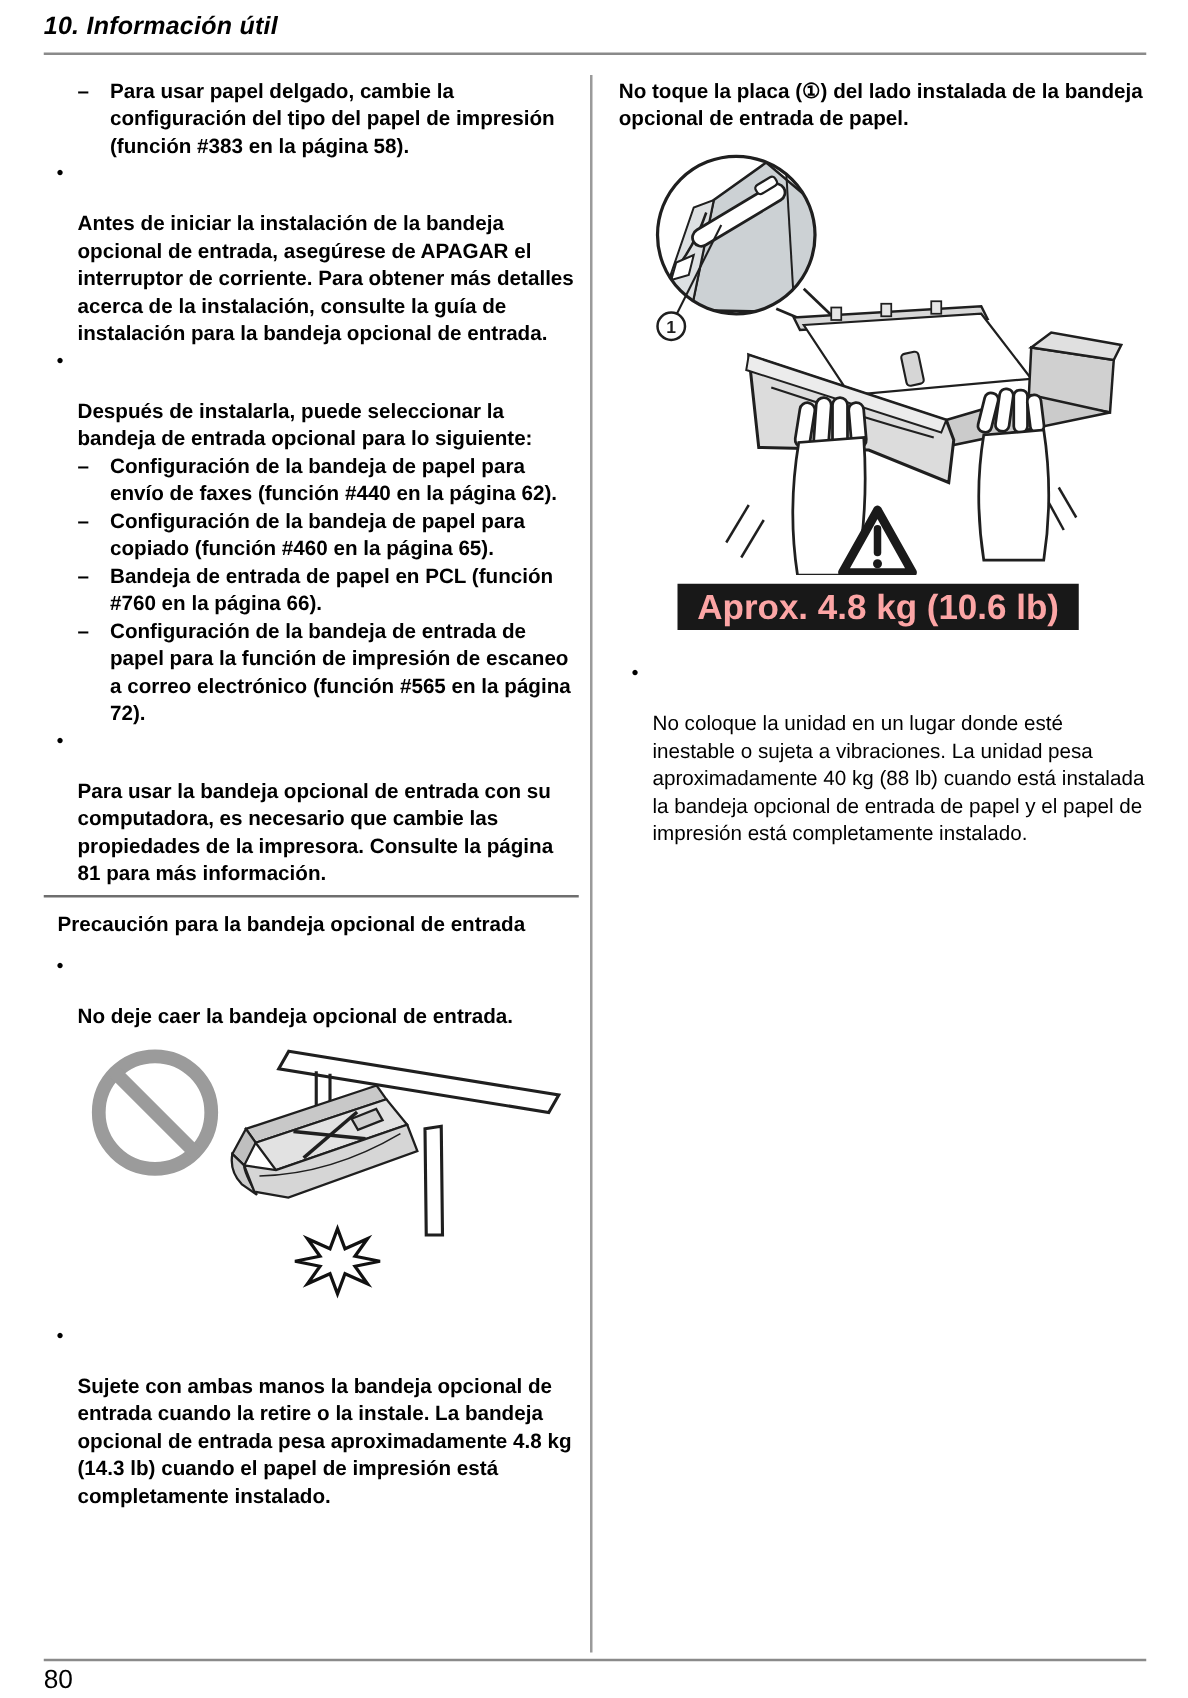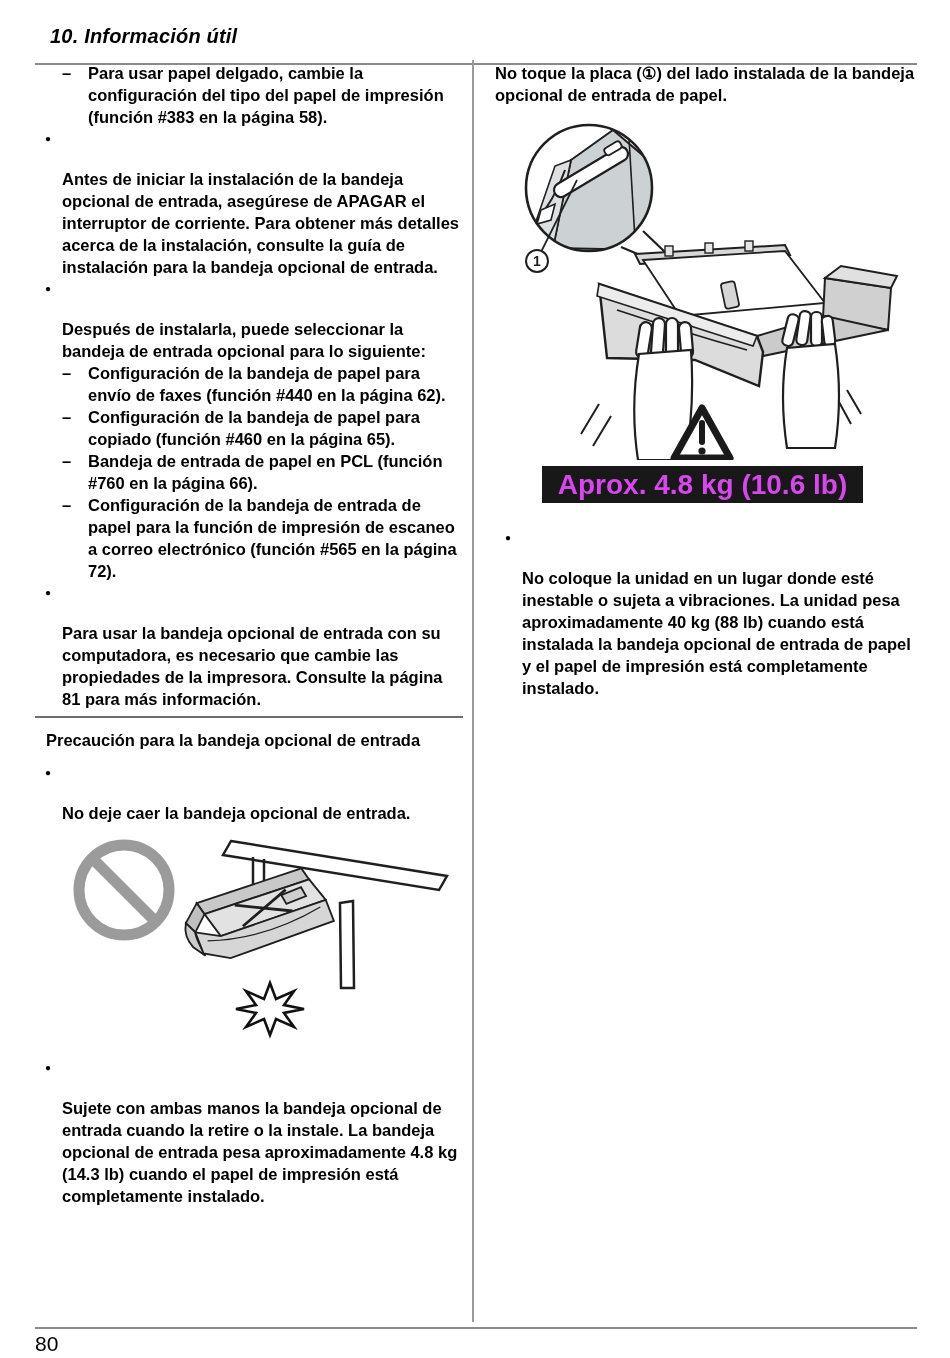--- a/index.html
+++ b/index.html
@@ -3,46 +3,46 @@
 <meta charset="utf-8">
 <style>
   html,body{margin:0;padding:0;}
   body{
     width:950px;height:1358px;position:relative;overflow:hidden;
     background:#ffffff;color:#000;
     font-family:"Liberation Sans",sans-serif;
   }
   
   .page-header{position:absolute;left:35px;top:10px;width:882px;}
-  .page-title{font-size:20px;font-weight:bold;font-style:italic;margin:15px;letter-spacing:.2px;}
+  .page-title{font-size:20px;font-weight:bold;font-style:italic;margin:0;letter-spacing:.2px;}
   .header-rule{margin-top:9px;height:2px;background:#8a8a8a;}
   
   .col-divider{position:absolute;left:472px;top:60px;width:2px;height:1262px;background:#9a9a9a;}
   .columns{position:absolute;left:35px;top:62px;width:882px;}
   .col-left{position:absolute;left:0;top:0;width:428px;}
   .col-right{position:absolute;left:460px;top:0;width:422px;}
   
   .t{font-size:16.5px;line-height:22px;font-weight:bold;margin:0;}
-  .regular .t, .t.regular{font-weight:700;}
+  .regular .t, .t.regular{font-weight:400;}
   .bullet-row{display:flex;padding-left:10px;}
   .bullet-marker{flex:0 0 17px;font-size:10px;line-height:22px;font-weight:bold;}
   .dash-row{display:flex;padding-left:27px;}
   .dash-row.sub{padding-left:0;}
   .dash-marker{flex:0 0 26px;font-weight:bold;}
   .bullet-content{flex:1 1 auto;margin-top:40px;}
   .section-rule{height:2px;background:#6e6e6e;margin:6px 0 5px 0;}
   .caution-heading{font-size:16.5px;line-height:22px;font-weight:bold;margin:11px;}
   
   figure{margin:0;padding:0;}
   .figure-drop{margin:9px 0 8px 0;}
   .figure-hold{margin:2px 0 0 0;}
   
   .banner-wrap{width:321px;margin-left:47px;margin-top:2px;}
   .weight-banner{
-    height:37px;line-height:37px;background:#181818;color:#d946ef;
+    height:37px;line-height:37px;background:#181818;color:#fca5a5;
     font-size:28px;font-weight:bold;text-align:center;white-space:nowrap;
   }
   .stability{margin-top:24px;}
   
   .footer-rule{position:absolute;left:35px;top:1327px;width:882px;height:2px;background:#8a8a8a;}
   .page-number{position:absolute;left:35px;top:1332px;font-size:21px;font-weight:400;}
   svg text{font-family:"Liberation Sans",sans-serif;}
 </style>
 </head>
 <body>

